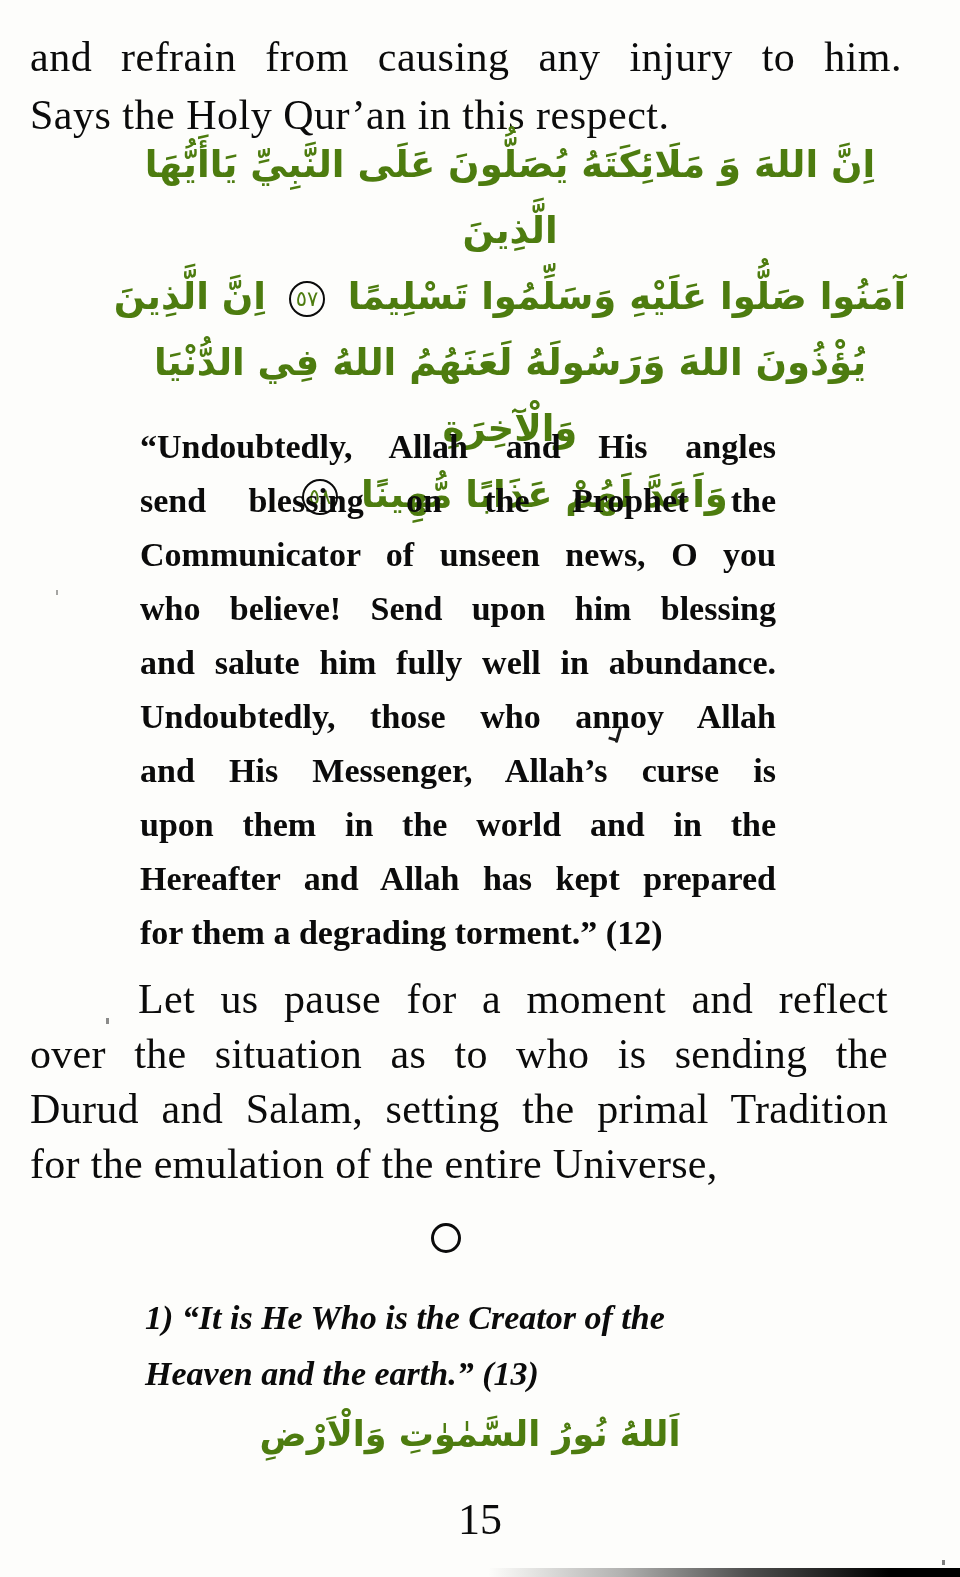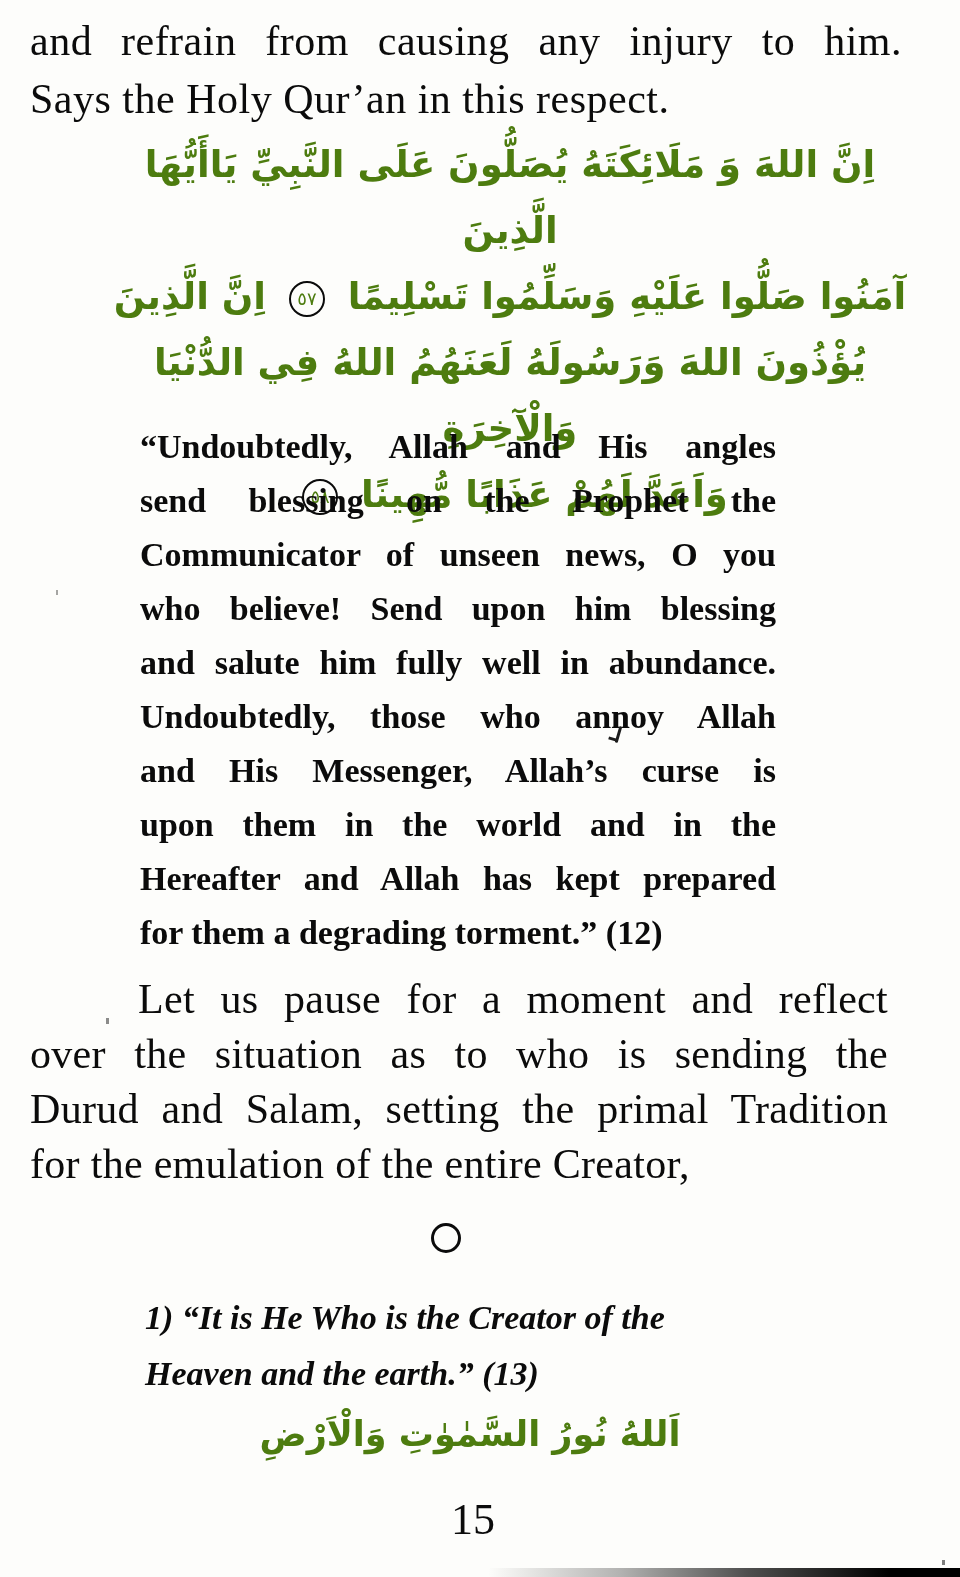--- a/index.html
+++ b/index.html
@@ -11,21 +11,21 @@
     background: #fdfdfb;
     color: #0b0b0b;
     font-family: "Liberation Serif", serif;
     overflow: hidden;
     margin: 0 auto;
   }
 
   
   .top-para {
     position: absolute;
-    top: 12px; left: 30px; right: 58px;
+    top: 28px; left: 30px; right: 58px;
     font-size: 42px;
     line-height: 58px;
     letter-spacing: 0.5px;
   }
   .para2 {
     position: absolute;
     top: 972px; left: 30px; right: 72px;
     font-size: 42px;
     line-height: 55px;
     letter-spacing: 0.3px;
@@ -57,21 +57,21 @@
     position: absolute;
     top: 1404px; left: 0; width: 940px;
     font-size: 35px;
     line-height: 60px;
   }
   .ayah-circle {
     display: inline-block;
     width: 36px; height: 36px;
     border: 2.5px solid #0b0b0b;
     border-radius: 50%;
-    font-size: 18px;
+    font-size: 21px;
     line-height: 32px;
     text-align: center;
     vertical-align: middle;
     margin: 0 10px;
     font-weight: normal;
   }
   .verse-end-circle {
     display: inline-block;
     width: 30px; height: 30px;
     border: 3px solid #0b0b0b;
@@ -93,21 +93,21 @@
     top: 1290px; left: 145px; width: 660px;
     font-style: italic;
     font-weight: bold;
     font-size: 34px;
     line-height: 56px;
   }
 
   
   .page-number {
     position: absolute;
-    top: 1494px; left: 5px; width: 915px;
+    top: 1494px; left: 12px; width: 915px;
     text-align: center;
     font-size: 44px;
     padding-left: 21px;
   }
   .bottom-bar {
     position: absolute;
     bottom: 0; right: 0;
     width: 472px; height: 9px;
     background: linear-gradient(to right,
       rgba(0,0,0,0) 0%,
@@ -183,21 +183,21 @@
     <div class="jline">and His Messenger, Allah’s curse is</div>
     <div class="jline">upon them in the world and in the</div>
     <div class="jline">Hereafter and Allah has kept prepared</div>
     <div>for them a degrading torment.” (12)</div>
   </div>
 
   <div class="para2">
     <div class="jline indent">Let us pause for a moment and reflect</div>
     <div class="jline">over the situation as to who is sending the</div>
     <div class="jline">Durud and Salam, setting the primal Tradition</div>
-    <div>for the emulation of the entire Creator,</div>
+    <div>for the emulation of the entire Universe,</div>
   </div>
 
   <div class="arabic arabic-mid">
     <span class="verse-end-circle"></span>
   </div>
 
   <div class="quote2">
     <div>1) “It is He Who is the Creator of the</div>
     <div>Heaven and the earth.” (13)</div>
   </div>

